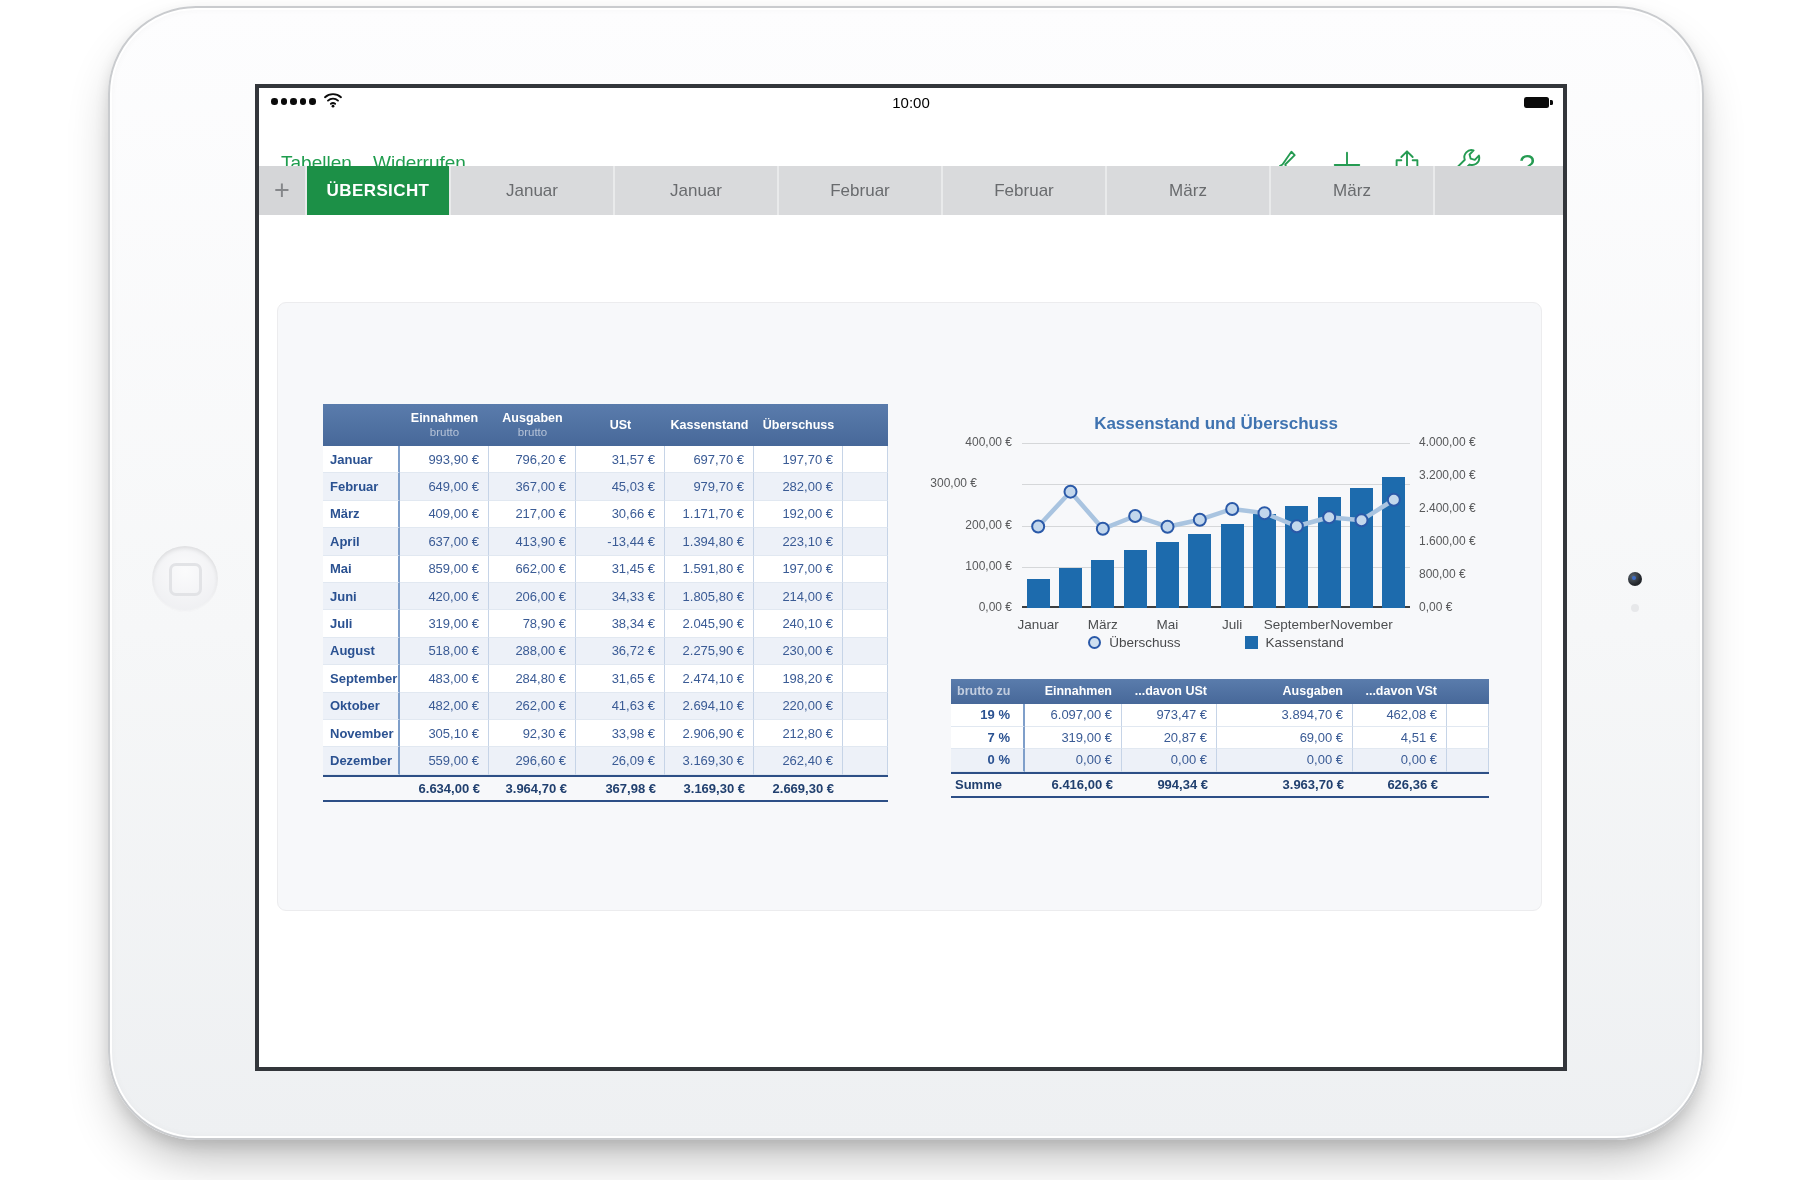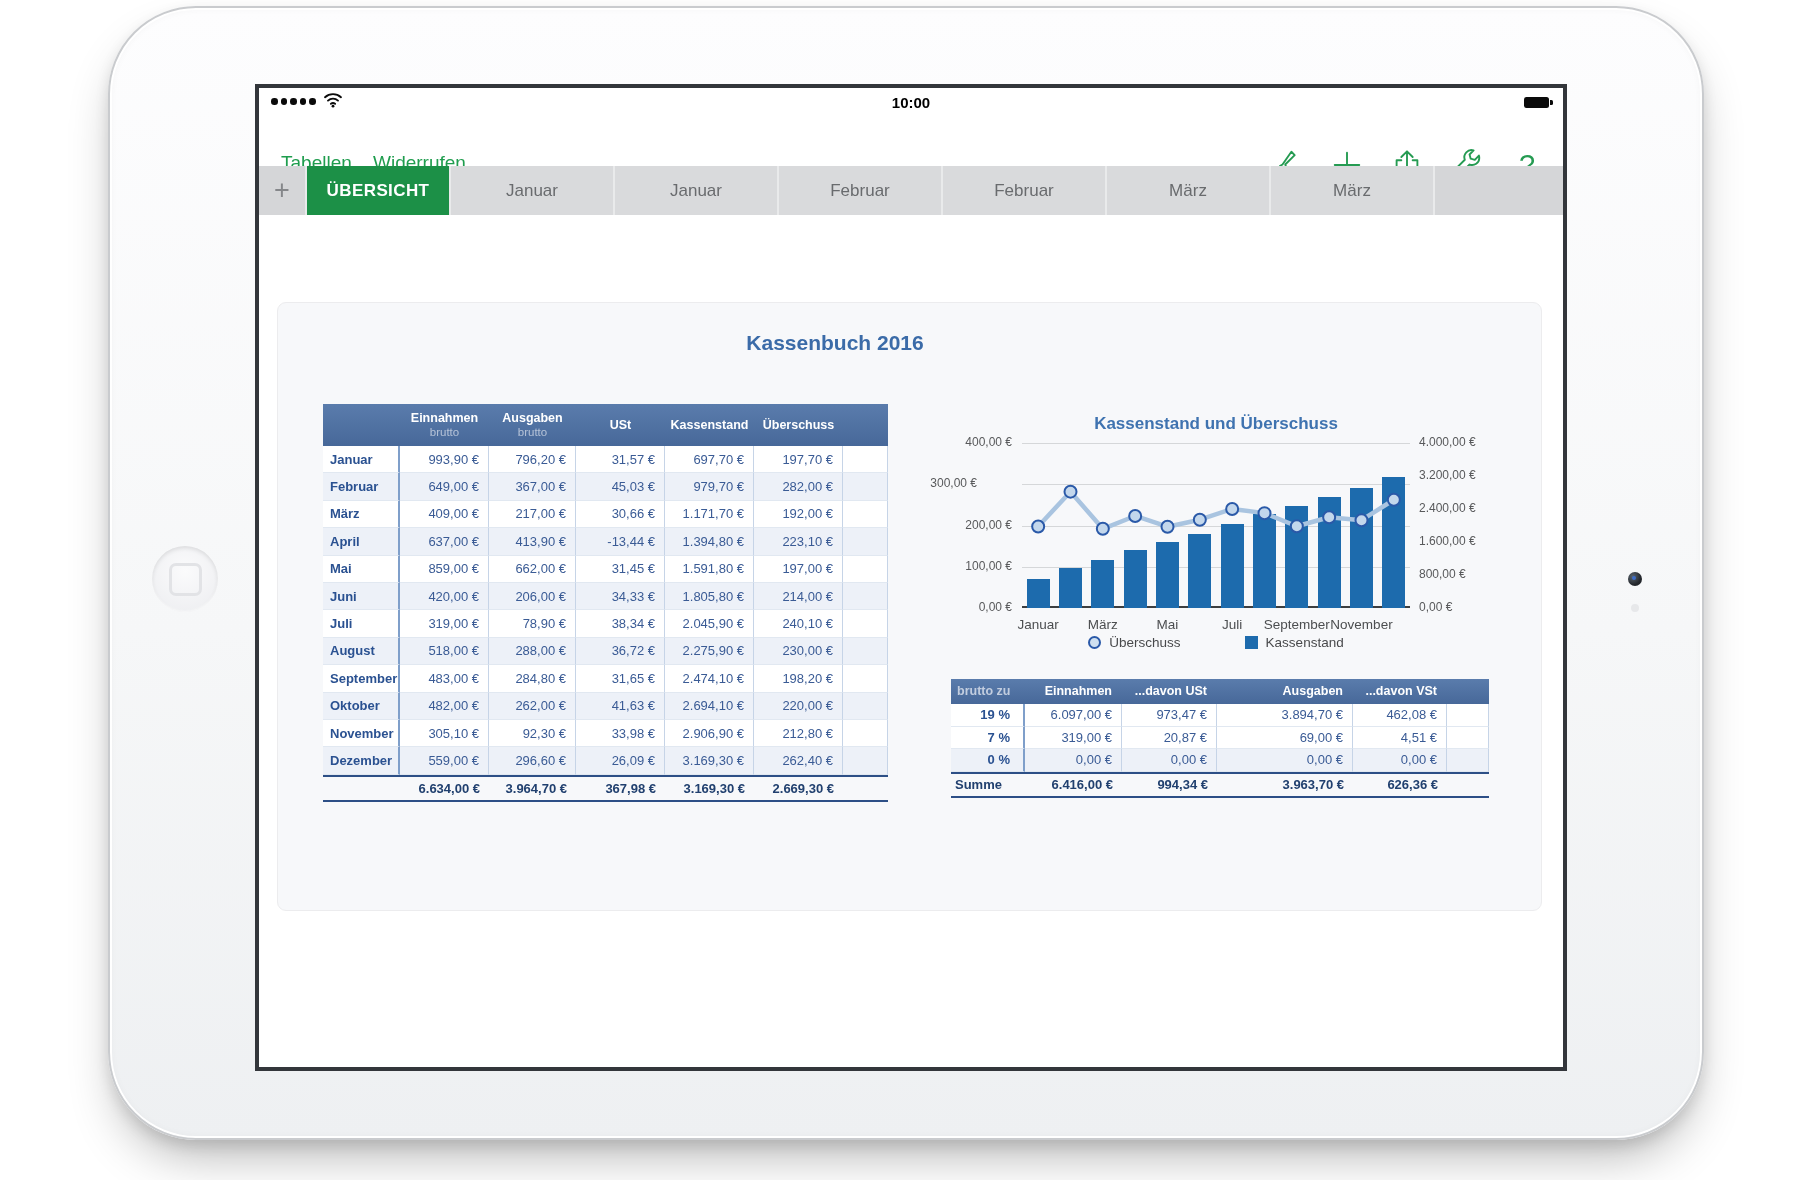--- a/index.html
+++ b/index.html
@@ -25,21 +25,21 @@
 
   
   .screen{position:absolute;left:145px;top:76px;width:1304px;height:979px;background:#ffffff;
     border:4px solid #33363b;}
   .abs{position:absolute;}
 
   
   .sig-dots{position:absolute;left:12px;top:10px;display:flex;gap:3px;}
   .sig-dots i{width:6.5px;height:6.5px;border-radius:50%;background:#0a0a0a;display:block;}
   .wifi{position:absolute;left:64px;top:4px;}
-  .status-time{position:absolute;left:0;right:0;top:6px;text-align:center;font-size:15px;font-weight:700;color:#000;}
+  .status-time{position:absolute;left:0;right:0;top:6px;text-align:center;font-size:15px;font-weight:400;color:#000;}
   .battery{position:absolute;right:14px;top:9px;width:25px;height:11px;background:#0a0a0a;border-radius:2.5px;}
   .battery::after{content:"";position:absolute;right:-3.5px;top:3px;width:2.5px;height:5px;background:#0a0a0a;border-radius:0 1.5px 1.5px 0;}
 
   
   .tb-link{position:absolute;top:38px;font-size:19px;color:#1f9d4e;cursor:default;white-space:nowrap;}
   .doc-title{position:absolute;left:0;right:0;top:37px;text-align:center;font-size:19px;font-weight:700;color:#1f9d4e;pointer-events:none;}
   .iconbtn{position:absolute;top:28px;width:44px;height:46px;display:flex;align-items:center;justify-content:center;}
   .iconbtn svg{stroke:#259b52;fill:none;stroke-width:2;stroke-linecap:round;stroke-linejoin:round;}
   .help-glyph{font-size:29px;font-weight:400;color:#259b52;line-height:1;}
 
@@ -170,21 +170,20 @@
             <div class="tab" style="width: 162px;">Februar</div>
             <div class="tab" style="width: 162px;">Februar</div>
             <div class="tab" style="width: 162px;">März</div>
             <div class="tab" style="width: 162px;">März</div>
           </div>
         <div class="tabfill"></div>
       </div>
 
       <div class="canvas"></div>
       <div class="card"></div>
-      <div class="sheet-title">Kassenbuch 2016</div>
 
       <div id="monthly-table" class="grid-table" style="left: 64px; top: 316px; grid-template-columns: 77px 89px 87px 89px 89px 89px 45px; grid-template-rows: 42px repeat(12, 27.4px) 27px;">
           <div class="tc th"></div>
           <div class="tc th">
             <span>Einnahmen</span>
             <span class="sub">brutto</span>
           </div>
           <div class="tc th">
             <span>Ausgaben</span>
             <span class="sub">brutto</span>

